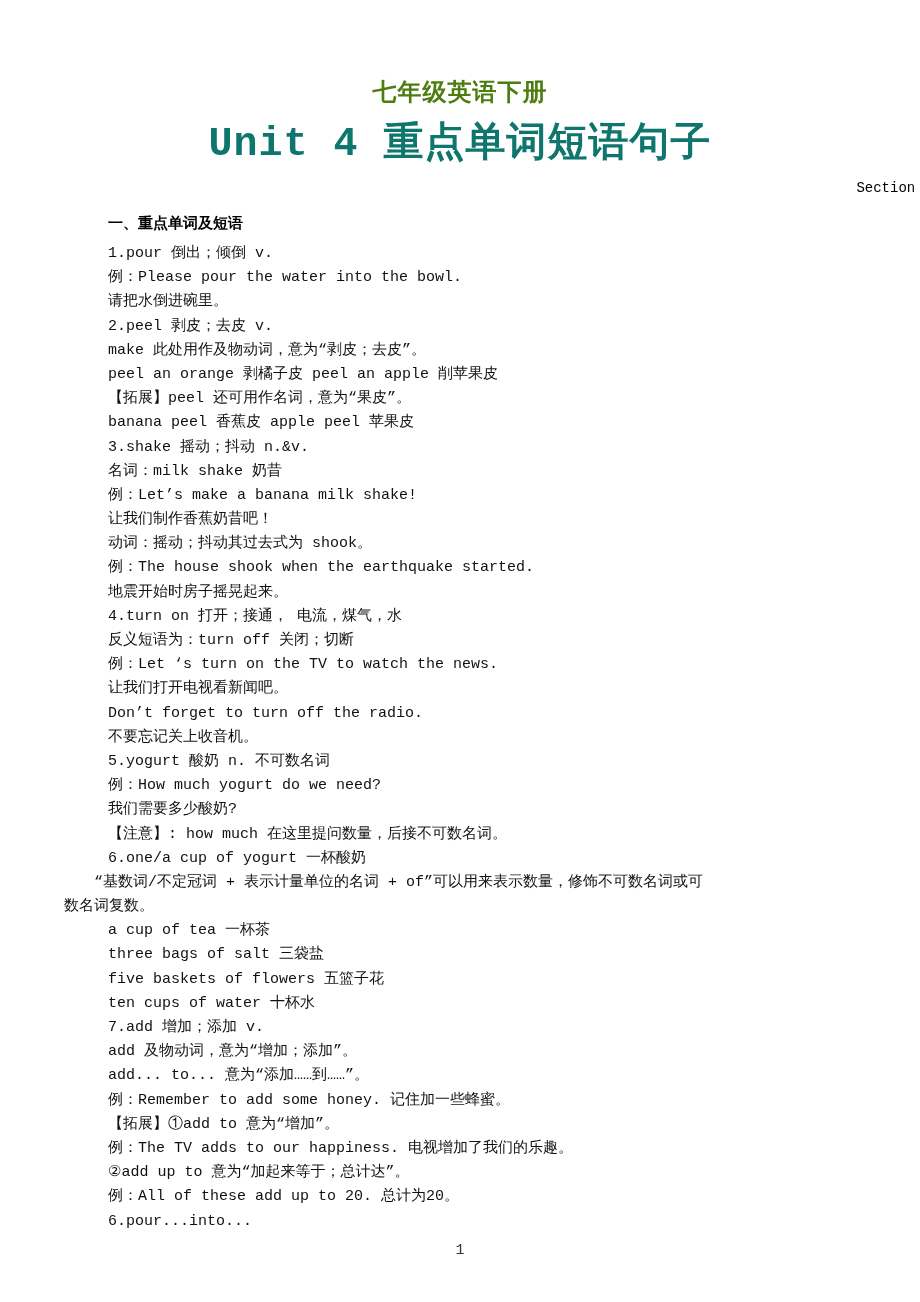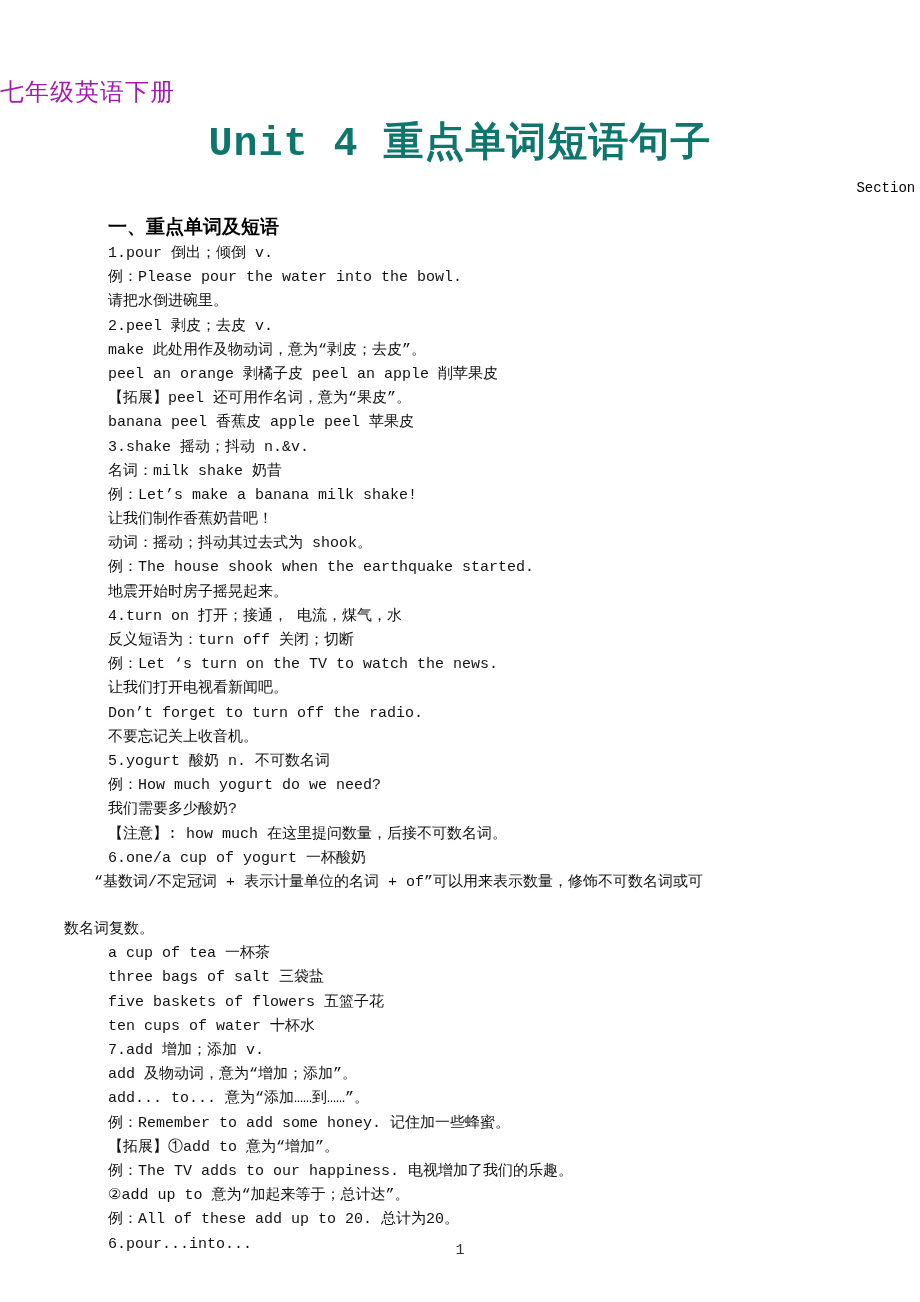--- a/index.html
+++ b/index.html
@@ -14,25 +14,26 @@
     background: #ffffff;
     color: #1a1a1a;
     overflow: hidden;
     font-family: "Liberation Mono", "DejaVu Sans Mono", monospace;
   }
   .course-title {
     position: absolute;
     top: 76px;
     left: 0;
     width: 100%;
+    text-align: center;
     font-family: "Liberation Sans", "DejaVu Sans", sans-serif;
-    font-weight: normal;
+    font-weight: bold;
     font-size: 24px;
     letter-spacing: 1px;
-    color: #a21caf;
+    color: #4d7c0f;
   }
   .unit-title {
     position: absolute;
     top: 114px;
     left: 0;
     width: 100%;
     text-align: center;
     font-family: "Liberation Mono", "DejaVu Sans Mono", monospace;
     font-weight: bold;
     font-size: 40px;
@@ -48,40 +49,40 @@
     text-align: right;
     font-size: 14px;
     color: #000000;
   }
   .section-heading {
     position: absolute;
     top: 214px;
     left: 108px;
     font-family: "Liberation Sans", "DejaVu Sans", sans-serif;
     font-weight: bold;
-    font-size: 19px;
+    font-size: 15px;
     color: #000000;
   }
   .body-text {
     position: absolute;
     top: 242px;
     left: 64px;
     width: 800px;
   }
   .line {
     height: 24.2px;
     line-height: 24.2px;
     font-size: 15px;
     white-space: nowrap;
     overflow: visible;
     color: #111111;
   }
   .line.indent { padding-left: 44px; }
   .line.indent-quote { padding-left: 30px; }
-  .line.flush { padding-left: 0; margin-top: 23px; }
+  .line.flush { padding-left: 0; }
   .page-number {
     position: absolute;
     top: 1242px;
     left: 0;
     width: 100%;
     text-align: center;
     font-size: 15px;
     color: #333333;
   }
 </style>

